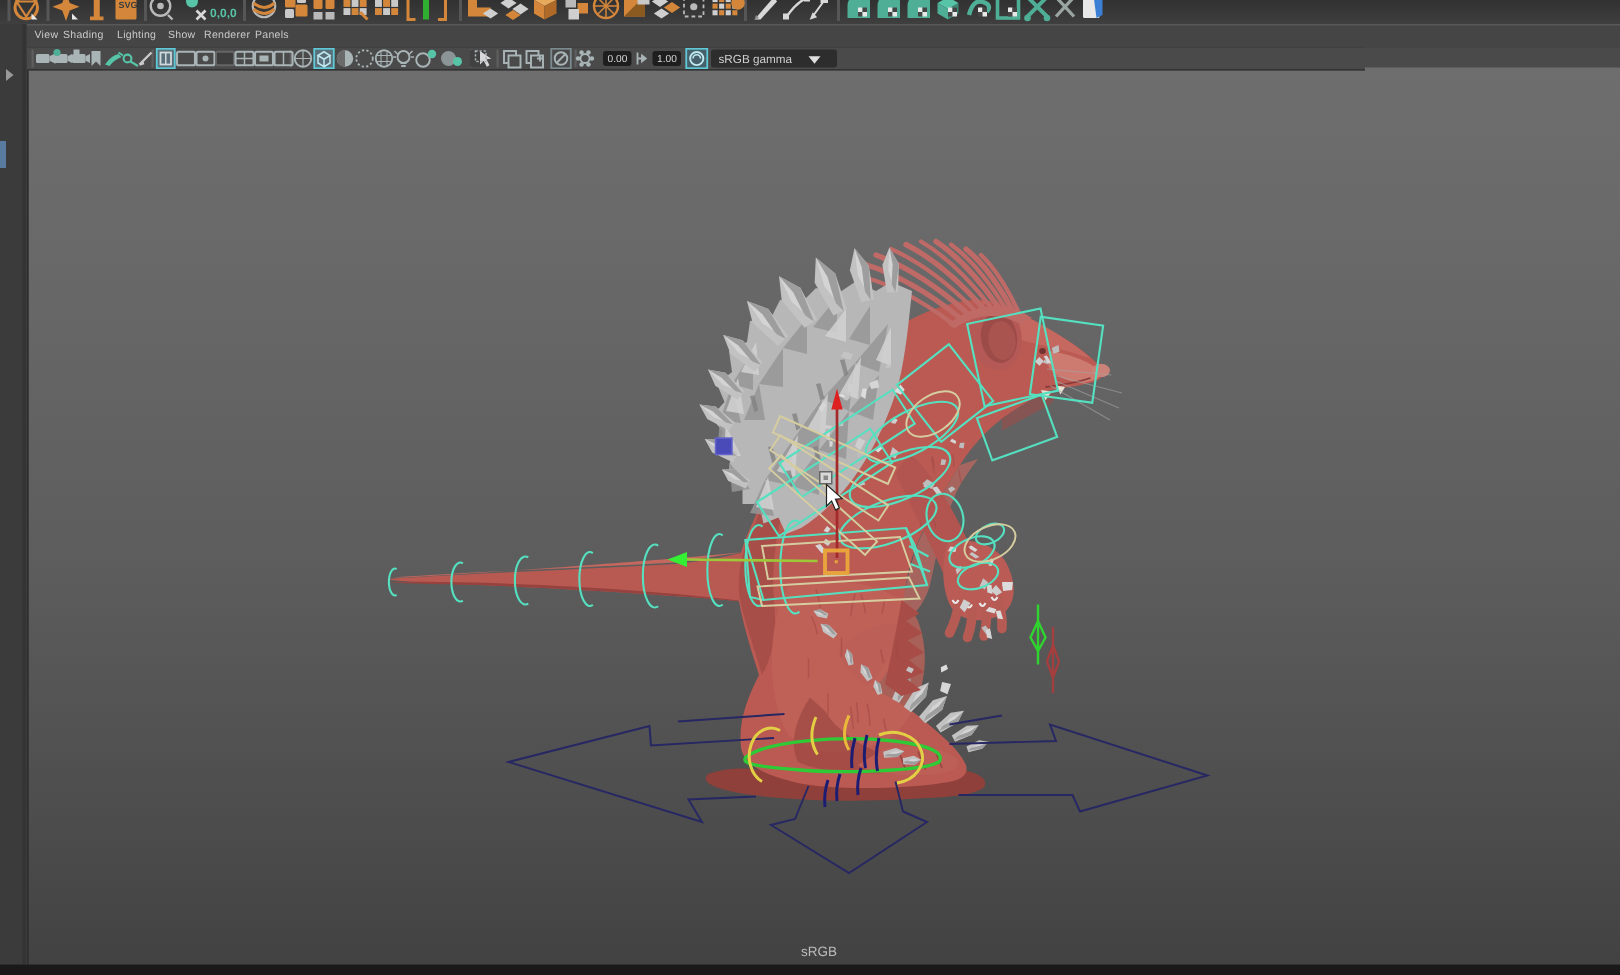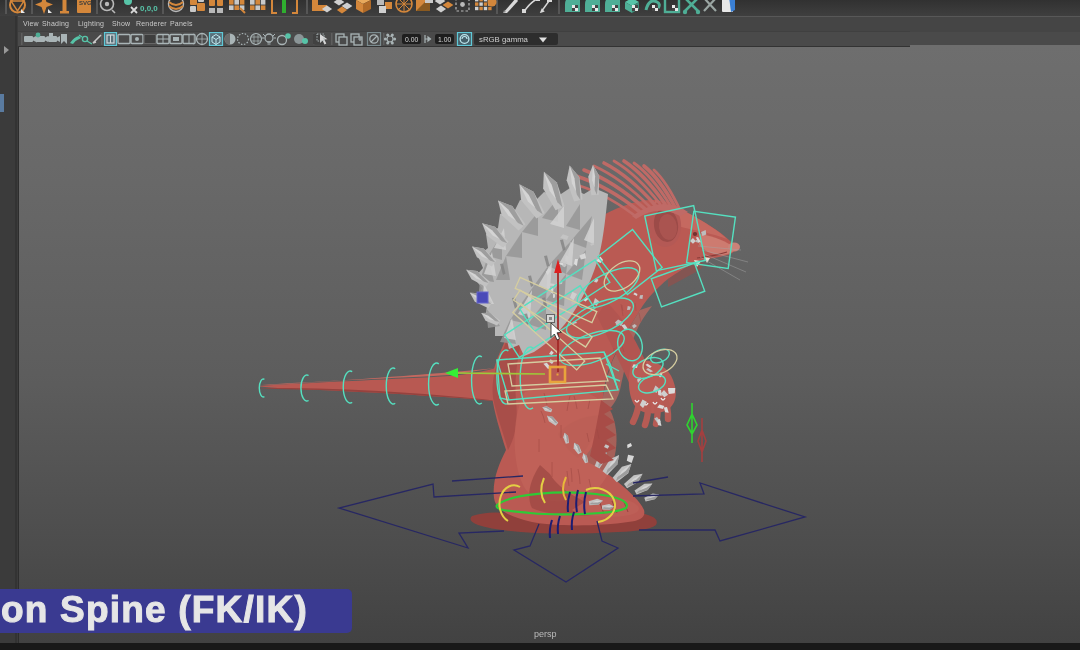--- a/index.html
+++ b/index.html
@@ -611,18 +611,15 @@
 <path d="M407,3 v8 M407,7 l3,0 M410,5 l2.5,2 l-2.5,2 Z" stroke="#a9b4b6" stroke-width="1.2" fill="#a9b4b6"></path>
 <rect x="417" y="2" width="19" height="10" rx="2" fill="#1e1e1e"></rect>
         <text x="420" y="9.5" font-size="6.8" fill="#d8d8d8" font-family="Liberation Sans">1.00</text>
 <rect x="439.5" y="0.5" width="14" height="13" fill="#45606a" stroke="#5fc9d8" stroke-width="1.2"></rect>
 <circle cx="446.5" cy="7" r="4.4" fill="none" stroke="#bfe8ef" stroke-width="1.3"></circle>
         <path d="M444,7 a2.5,2.5 0 0 1 5,0" stroke="#bfe8ef" stroke-width="1.1" fill="none"></path>
 <rect x="456" y="1" width="84" height="12" rx="2" fill="#2d2d2d"></rect>
 <text x="461" y="9.8" font-size="7.8" fill="#cfcfcf" font-family="Liberation Sans">sRGB gamma</text>
 <path d="M521,5.5 l8,0 l-4,5 Z" fill="#e0e0e0"></path>
   </svg></div>
-  <div id="banner">
-      <div class="t">on Spine (FK/IK)</div>
-    </div>
-  <div id="persp">persp</div>
+  <div id="persp">sRGB</div>
   <div id="bottombar"></div>
 </div>
 
 </body></html>

